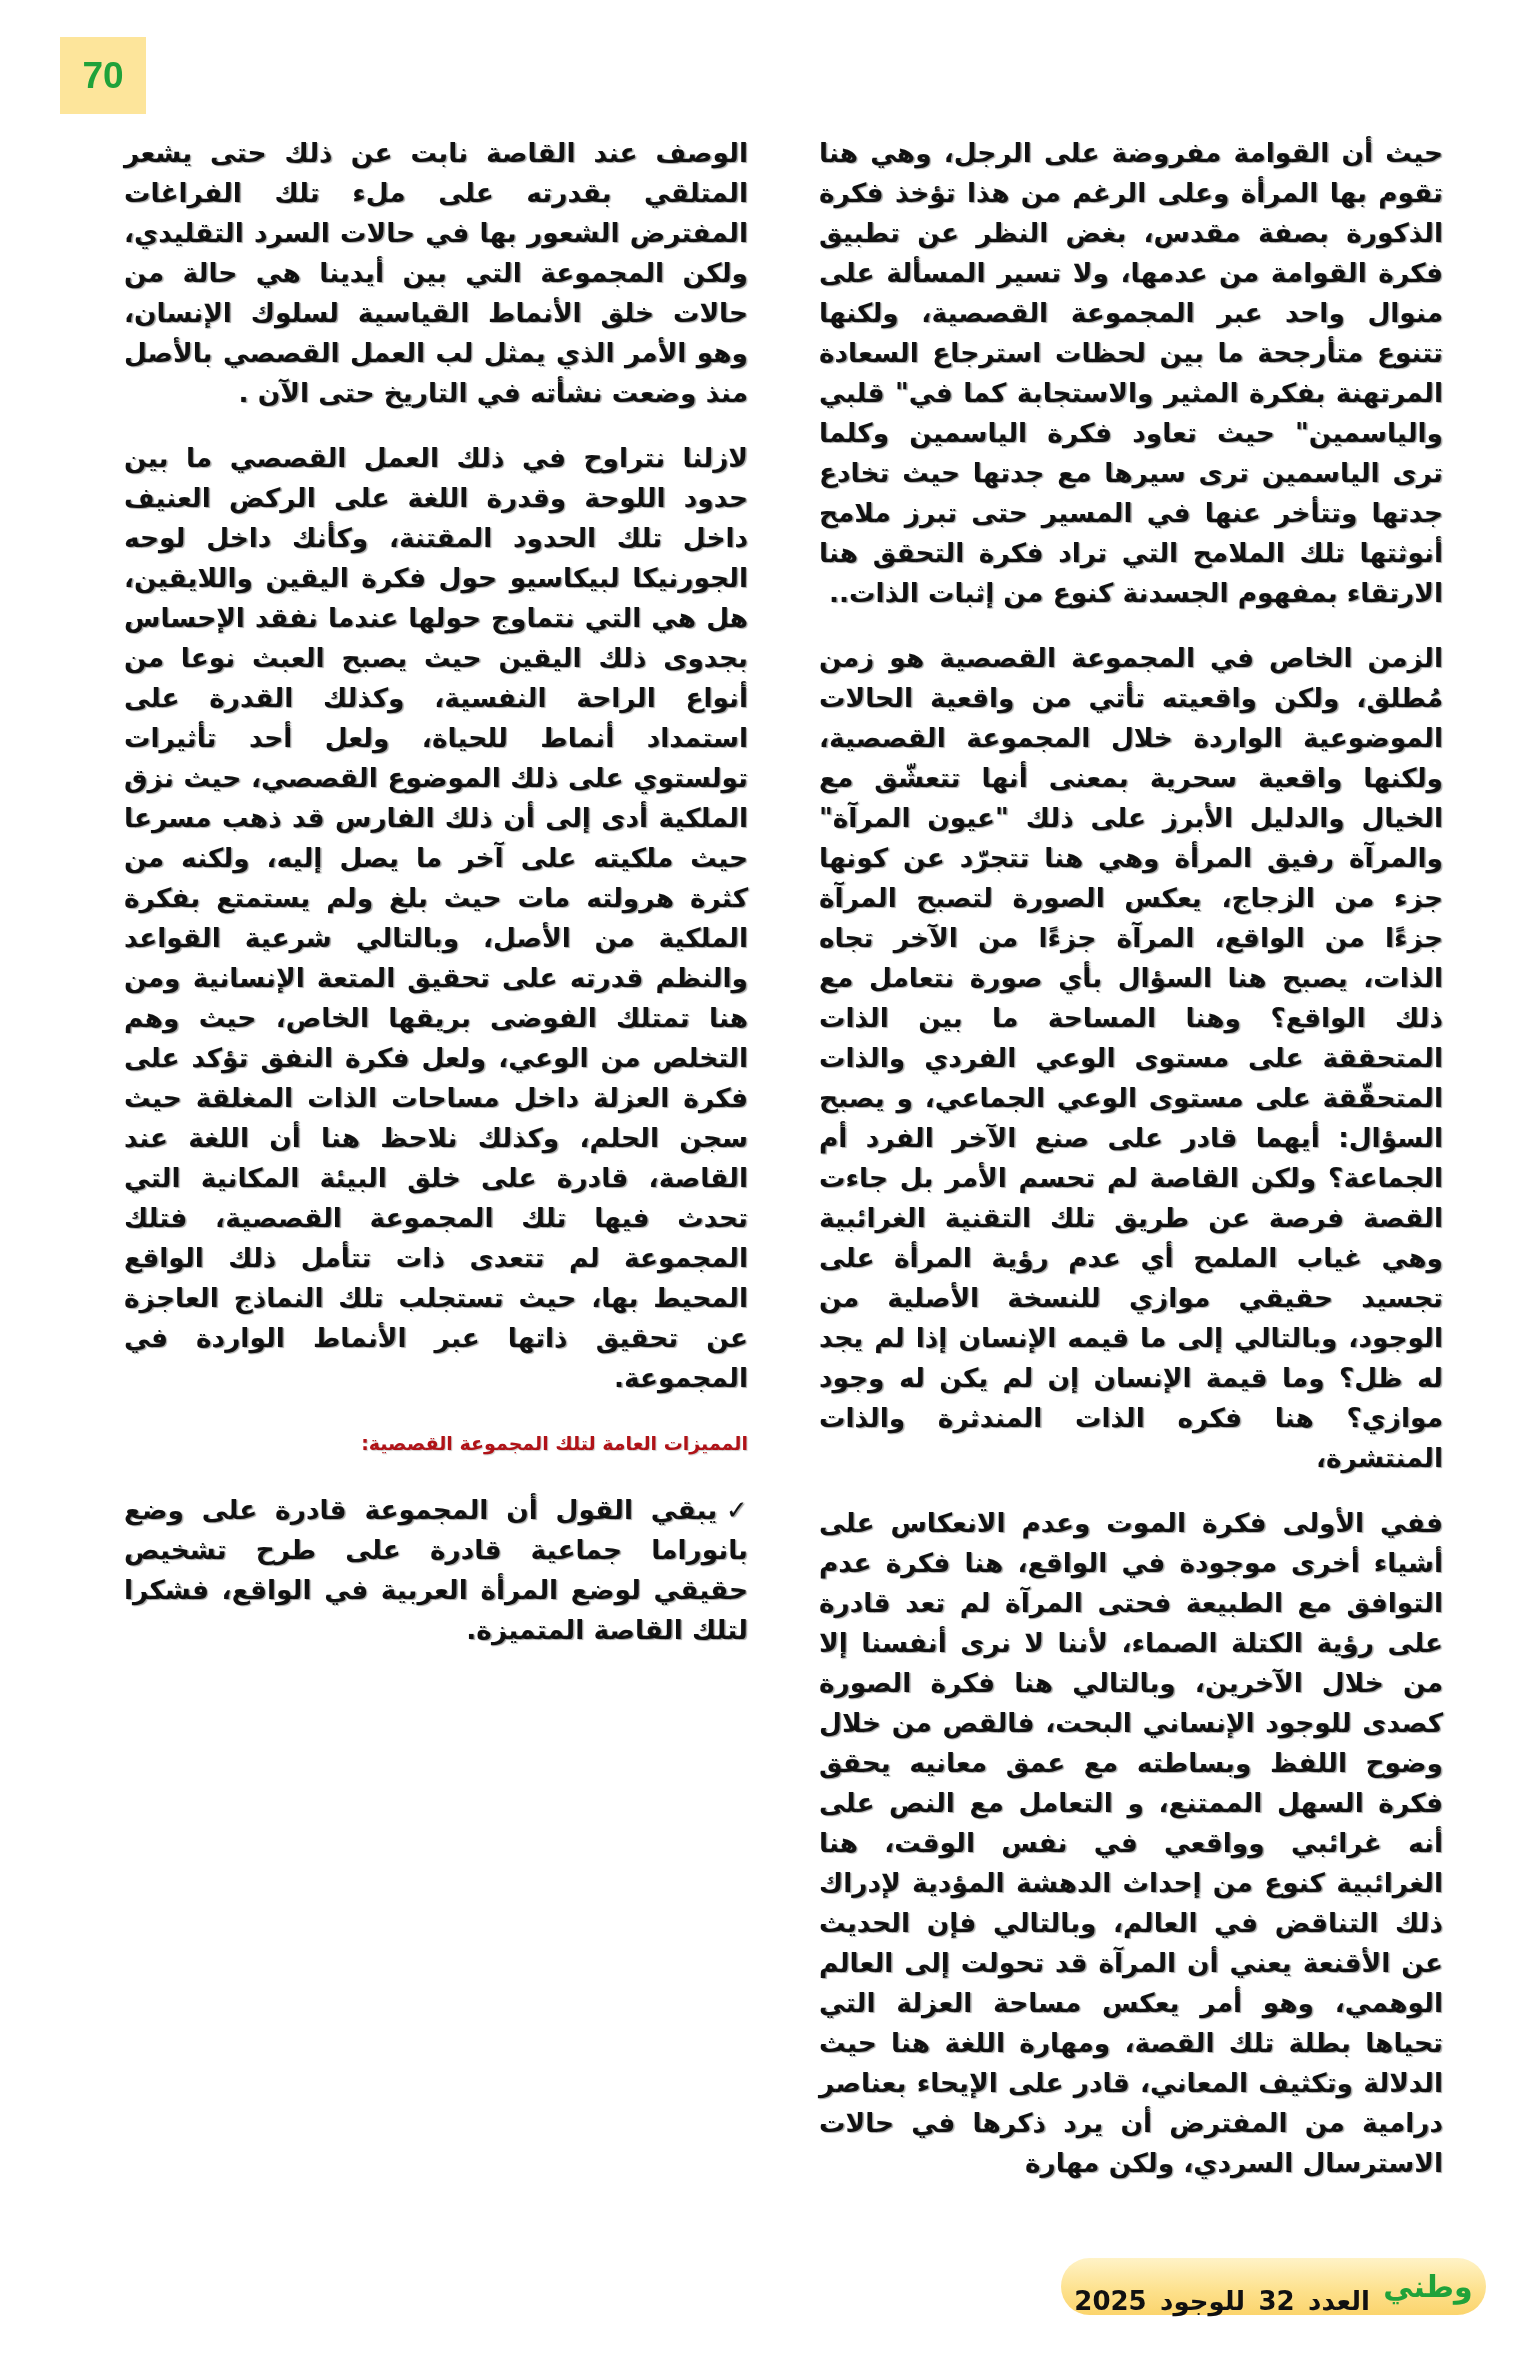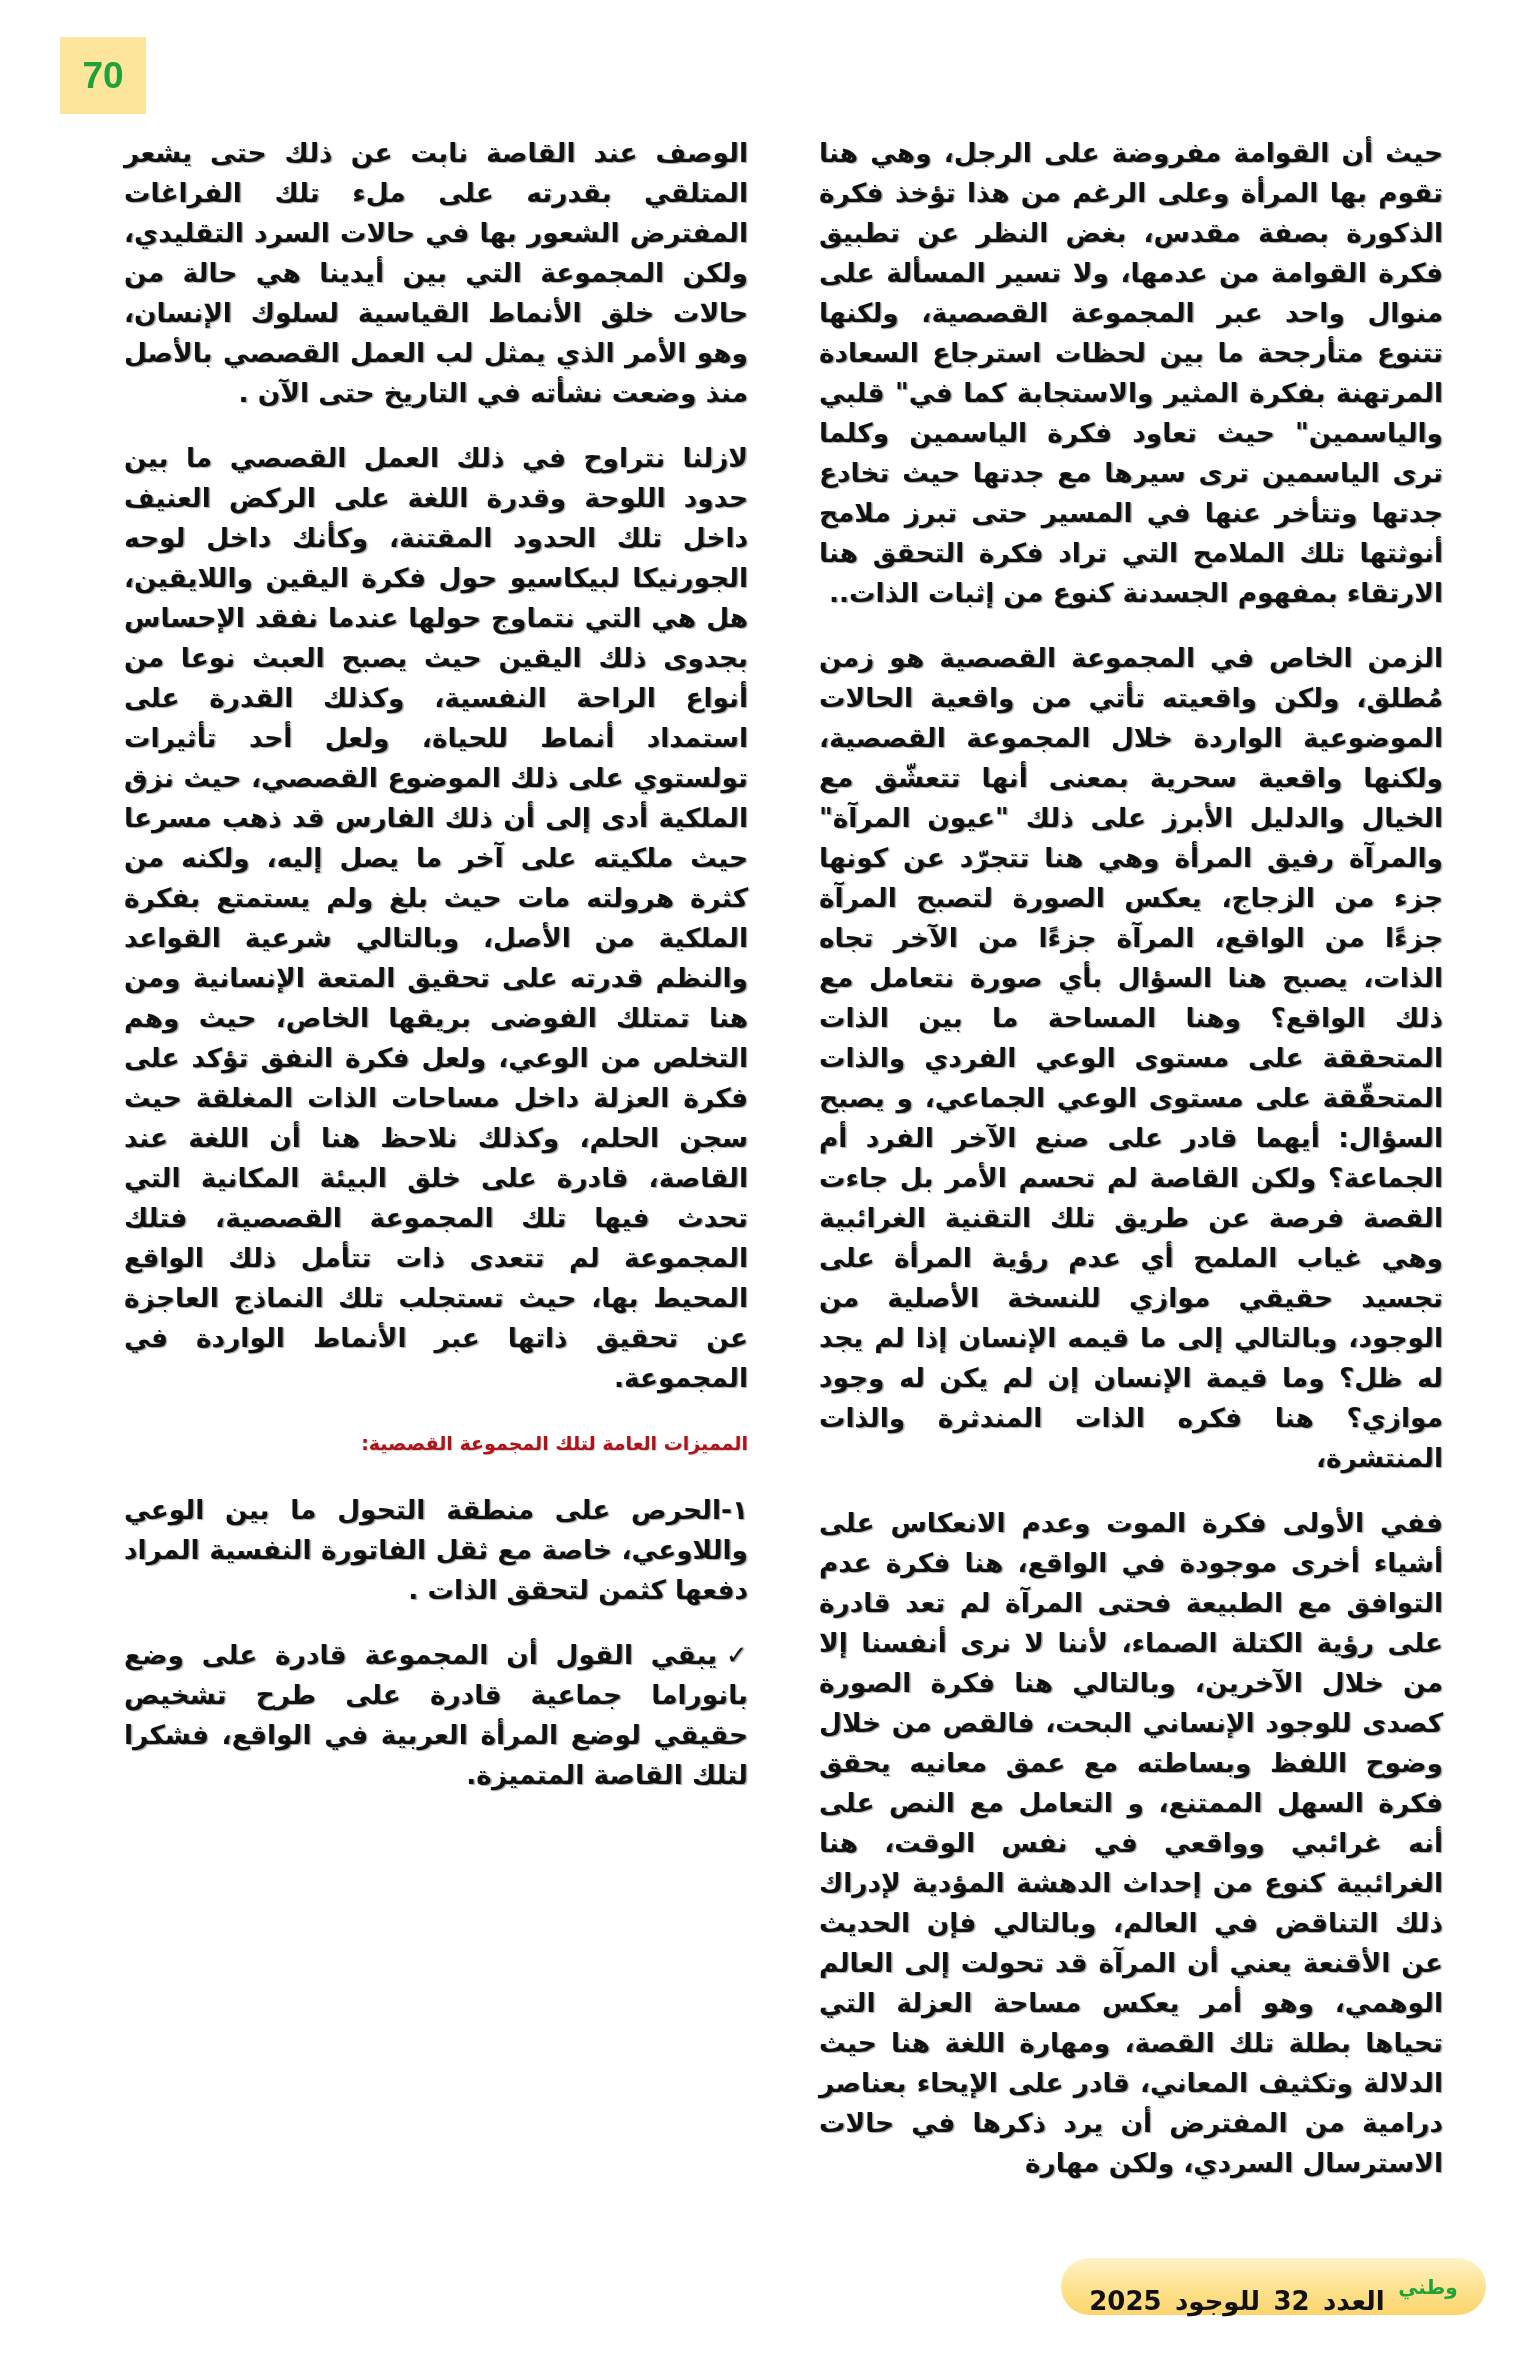--- a/index.html
+++ b/index.html
@@ -12,41 +12,40 @@
       text-align-last: right; font-weight: 700; font-size: 26.4px; line-height: 40px;
       text-shadow: 1.4px 1.4px 1px rgba(0,0,0,0.35); }
     .col-right { left: 819px; }
     .col-left { left: 124px; }
     .para { margin: 0 0 25px 0; }
     .heading { color: #b01217; font-weight: 700; font-size: 19px; margin: 25px 0 27px 0; text-shadow: 1px 1px 1px rgba(0,0,0,0.2); }
     .footer-banner { position: absolute; left: 1061px; top: 2258px; width: 425px; height: 57px; border-radius: 29px;
       background: linear-gradient(180deg, #fff3c7 0%, #fde08a 60%, #fbd46d 100%);
       display: flex; align-items: center; justify-content: center; gap: 13.4px; direction: rtl;
       font-family: "DejaVu Sans", sans-serif; font-weight: 700; font-size: 26px; }
-    .brand { color: #20a23a; font-size: 20px; }
+    .brand { color: #20a23a; font-size: 30px; }
     .footer-text { color: #111; margin-top: 28px; }
   </style>
 </head>
 <body>
 
 <div class="page-number-box">
   <span class="page-number">70</span>
 </div>
 
 <div class="column col-right">
   <p class="para">حيث أن القوامة مفروضة على الرجل، وهي هنا تقوم بها المرأة وعلى الرغم من هذا تؤخذ فكرة الذكورة بصفة مقدس، بغض النظر عن تطبيق فكرة القوامة من عدمها، ولا تسير المسألة على منوال واحد عبر المجموعة القصصية، ولكنها تتنوع متأرجحة ما بين لحظات استرجاع السعادة المرتهنة بفكرة المثير والاستجابة كما في" قلبي والياسمين" حيث تعاود فكرة الياسمين وكلما ترى الياسمين ترى سيرها مع جدتها حيث تخادع جدتها وتتأخر عنها في المسير حتى تبرز ملامح أنوثتها تلك الملامح التي تراد فكرة التحقق هنا الارتقاء بمفهوم الجسدنة كنوع من إثبات الذات..</p>
   <p class="para">الزمن الخاص في المجموعة القصصية هو زمن مُطلق، ولكن واقعيته تأتي من واقعية الحالات الموضوعية الواردة خلال المجموعة القصصية، ولكنها واقعية سحرية بمعنى أنها تتعشّق مع الخيال والدليل الأبرز على ذلك "عيون المرآة" والمرآة رفيق المرأة وهي هنا تتجرّد عن كونها جزء من الزجاج، يعكس الصورة لتصبح المرآة جزءًا من الواقع، المرآة جزءًا من الآخر تجاه الذات، يصبح هنا السؤال بأي صورة نتعامل مع ذلك الواقع؟ وهنا المساحة ما بين الذات المتحققة على مستوى الوعي الفردي والذات المتحقّقة على مستوى الوعي الجماعي، و يصبح السؤال: أيهما قادر على صنع الآخر الفرد أم الجماعة؟ ولكن القاصة لم تحسم الأمر بل جاءت القصة فرصة عن طريق تلك التقنية الغرائبية وهي غياب الملمح أي عدم رؤية المرأة على تجسيد حقيقي موازي للنسخة الأصلية من الوجود، وبالتالي إلى ما قيمه الإنسان إذا لم يجد له ظل؟ وما قيمة الإنسان إن لم يكن له وجود موازي؟ هنا فكره الذات المندثرة والذات المنتشرة،</p>
   <p class="para">ففي الأولى فكرة الموت وعدم الانعكاس على أشياء أخرى موجودة في الواقع، هنا فكرة عدم التوافق مع الطبيعة فحتى المرآة لم تعد قادرة على رؤية الكتلة الصماء، لأننا لا نرى أنفسنا إلا من خلال الآخرين، وبالتالي هنا فكرة الصورة كصدى للوجود الإنساني البحت، فالقص من خلال وضوح اللفظ وبساطته مع عمق معانيه يحقق فكرة السهل الممتنع، و التعامل مع النص على أنه غرائبي وواقعي في نفس الوقت، هنا الغرائبية كنوع من إحداث الدهشة المؤدية لإدراك ذلك التناقض في العالم، وبالتالي فإن الحديث عن الأقنعة يعني أن المرآة قد تحولت إلى العالم الوهمي، وهو أمر يعكس مساحة العزلة التي تحياها بطلة تلك القصة، ومهارة اللغة هنا حيث الدلالة وتكثيف المعاني، قادر على الإيحاء بعناصر درامية من المفترض أن يرد ذكرها في حالات الاسترسال السردي، ولكن مهارة</p>
 </div>
 
 <div class="column col-left">
   <p class="para">الوصف عند القاصة نابت عن ذلك حتى يشعر المتلقي بقدرته على ملء تلك الفراغات المفترض الشعور بها في حالات السرد التقليدي، ولكن المجموعة التي بين أيدينا هي حالة من حالات خلق الأنماط القياسية لسلوك الإنسان، وهو الأمر الذي يمثل لب العمل القصصي بالأصل منذ وضعت نشأته في التاريخ حتى الآن .</p>
   <p class="para">لازلنا نتراوح في ذلك العمل القصصي ما بين حدود اللوحة وقدرة اللغة على الركض العنيف داخل تلك الحدود المقتنة، وكأنك داخل لوحه الجورنيكا لبيكاسيو حول فكرة اليقين واللايقين، هل هي التي نتماوج حولها عندما نفقد الإحساس بجدوى ذلك اليقين حيث يصبح العبث نوعا من أنواع الراحة النفسية، وكذلك القدرة على استمداد أنماط للحياة، ولعل أحد تأثيرات تولستوي على ذلك الموضوع القصصي، حيث نزق الملكية أدى إلى أن ذلك الفارس قد ذهب مسرعا حيث ملكيته على آخر ما يصل إليه، ولكنه من كثرة هرولته مات حيث بلغ ولم يستمتع بفكرة الملكية من الأصل، وبالتالي شرعية القواعد والنظم قدرته على تحقيق المتعة الإنسانية ومن هنا تمتلك الفوضى بريقها الخاص، حيث وهم التخلص من الوعي، ولعل فكرة النفق تؤكد على فكرة العزلة داخل مساحات الذات المغلقة حيث سجن الحلم، وكذلك نلاحظ هنا أن اللغة عند القاصة، قادرة على خلق البيئة المكانية التي تحدث فيها تلك المجموعة القصصية، فتلك المجموعة لم تتعدى ذات تتأمل ذلك الواقع المحيط بها، حيث تستجلب تلك النماذج العاجزة عن تحقيق ذاتها عبر الأنماط الواردة في المجموعة.</p>
   <p class="heading">المميزات العامة لتلك المجموعة القصصية:</p>
-  <p class="para">١-الحرص على منطقة التحول ما بين الوعي واللاوعي، خاصة مع ثقل الفاتورة النفسية المراد دفعها كثمن لتحقق الذات .</p>
   <p class="para">✓يبقي القول أن المجموعة قادرة على وضع بانوراما جماعية قادرة على طرح تشخيص حقيقي لوضع المرأة العربية في الواقع، فشكرا لتلك القاصة المتميزة.</p>
 </div>
 
 <div class="footer-banner">
   <span class="brand">وطني</span>
   <span class="footer-text">العدد</span>
   <span class="footer-text">32</span>
   <span class="footer-text">للوجود</span>
   <span class="footer-text">2025</span>
 </div>

